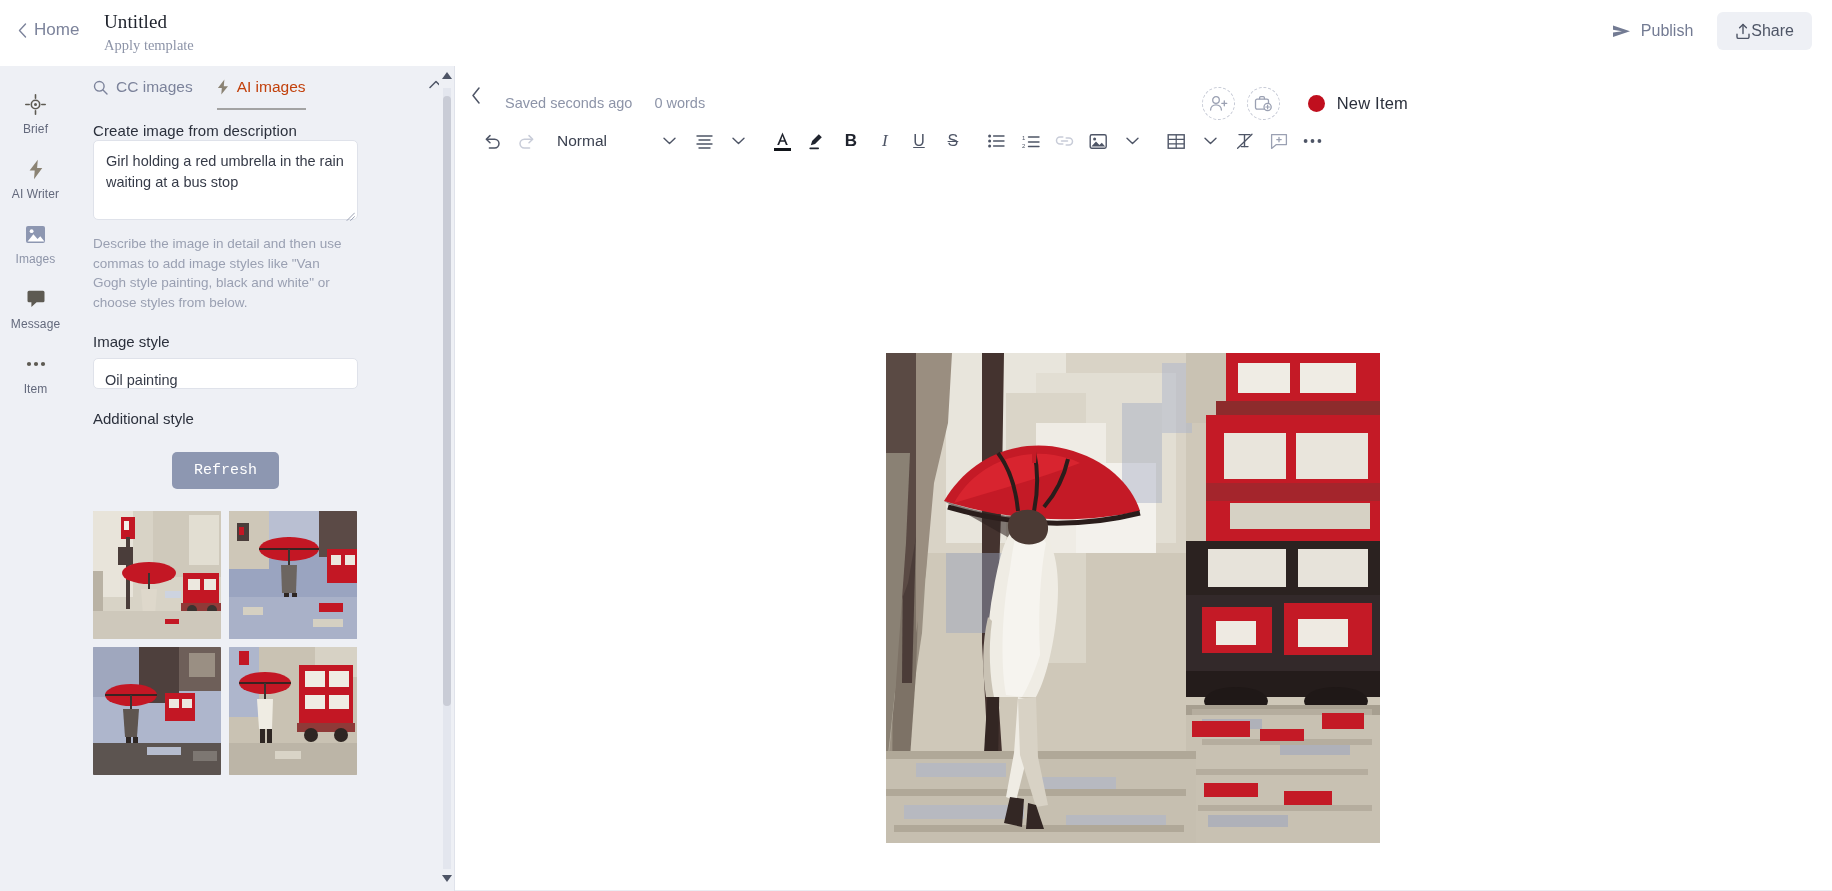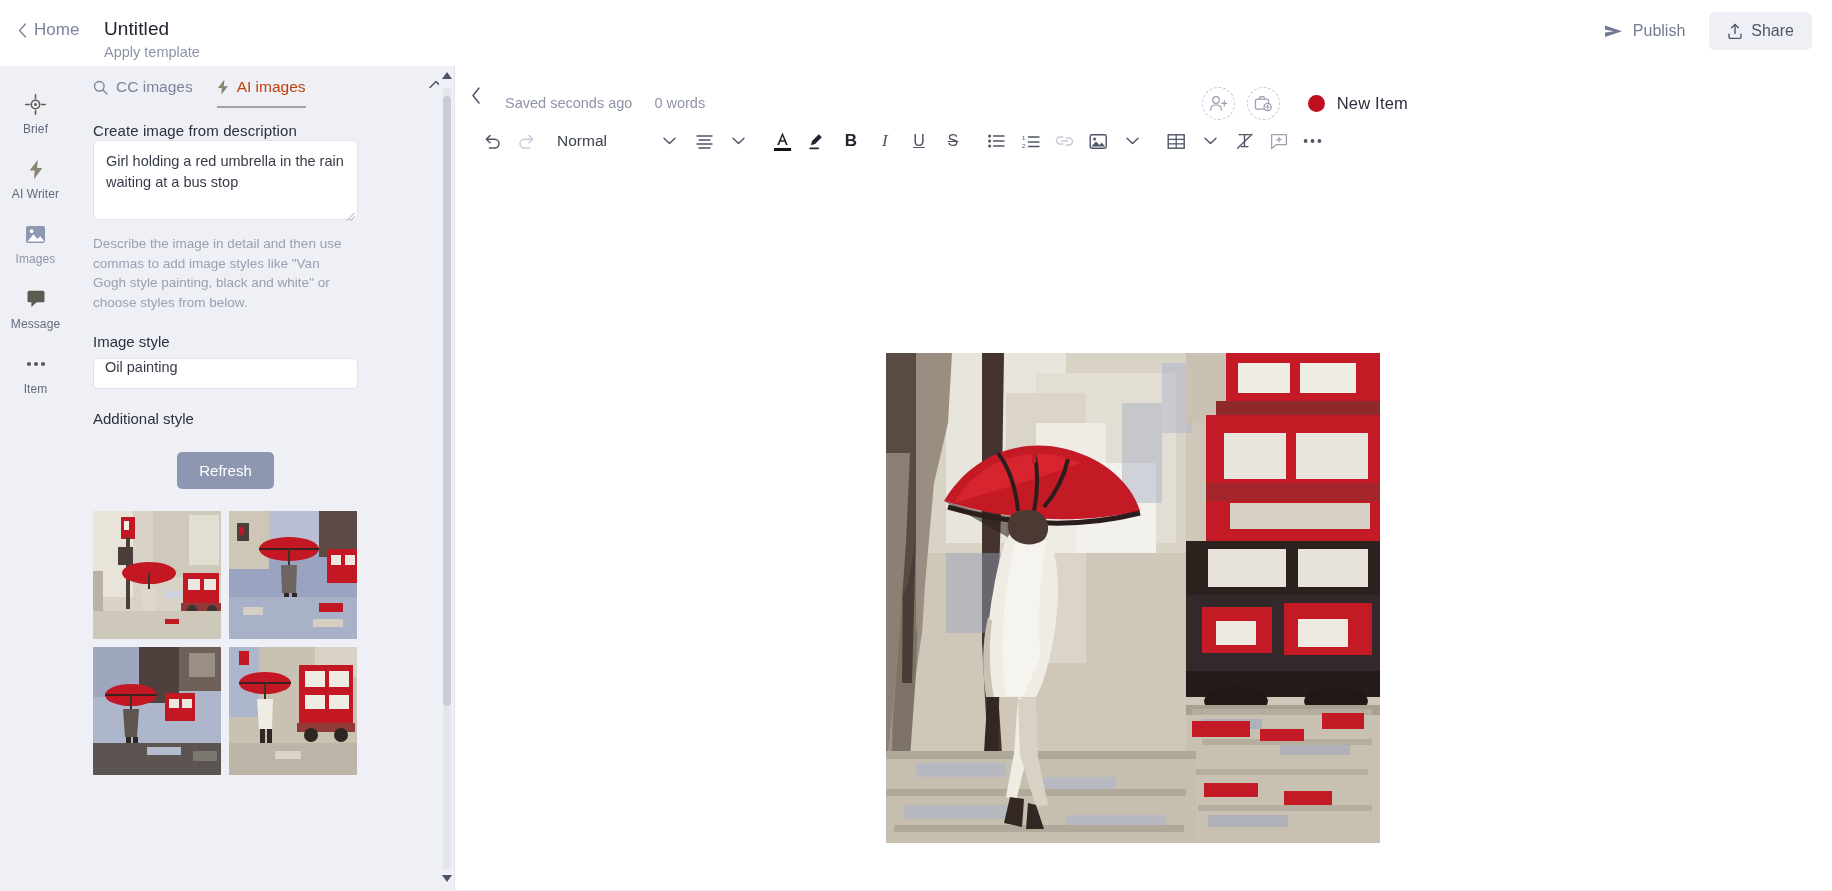--- a/index.html
+++ b/index.html
@@ -20,35 +20,35 @@
     z-index: 30;
   }
   .home-link {
     display: flex; align-items: center; gap: 7px;
     color: #7c839b; font-size: 17px;
     padding: 20px 0 0 18px;
     cursor: pointer; user-select: none;
     width: 100px;
   }
   .home-chev { font-size: 17px; line-height: 1; color: #7c839b; }
-  .doc-titles { padding-top: 16px; margin-left: 4px; }
+  .doc-titles { padding-top: 9px; margin-left: 4px; font-family: Liberation Serif, serif; }
   .doc-title { font-size: 19px; color: #20242e; line-height: 26px; letter-spacing: .1px; }
   .doc-subtitle { font-size: 14.5px; color: #8d94a8; line-height: 21px; cursor: pointer; }
   .topbar-right {
     margin-left: auto; display: flex; align-items: center; gap: 10px;
     padding: 12px 20px 0 0;
   }
   .publish-btn {
     display: flex; align-items: center; gap: 10px;
     color: #737b93; font-size: 16px;
     padding: 8px 14px; border-radius: 5px; cursor: pointer;
     background: transparent; border: none;
   }
   .share-btn {
-    display: flex; align-items: center; gap: 8px;
+    display: flex; align-items: center; 
     color: #4e5566; font-size: 16px;
     background: #eef0f5; border: none;
     padding: 10px 18px; border-radius: 6px; cursor: pointer;
   }
   .icon-svg { display: block; }
 
   
   .body-row { flex: 1 1 auto; display: flex; min-height: 0; }
 
   
@@ -69,21 +69,21 @@
   .rail-ico { height: 22px; display: flex; align-items: center; justify-content: center; }
 
   
   .panel {
     width: 384px; flex: 0 0 384px;
     background: #eef0f5;
     position: relative;
     display: flex; flex-direction: column;
   }
   .panel-tabs {
-    display: flex; align-items: center; gap: 24px;
+    display: flex; gap: 24px;
     padding: 10px 4px 0 22px; height: 44px;
   }
   .ptab {
     display: flex; align-items: center; gap: 8px;
     font-size: 15.5px; color: #7c839b;
     padding-bottom: 10px; cursor: pointer; position: relative;
     border-bottom: 2px solid transparent;
   }
   .ptab.active { color: #c2410c; border-bottom: 2px solid #a3a3a3; }
   .panel-collapse {
@@ -110,29 +110,29 @@
     width: 9px; height: 9px; pointer-events: none;
   }
   .help-text {
     font-size: 13.5px; color: #9aa0b2; line-height: 19.5px;
     margin-top: 10px; width: 260px;
   }
   .sec-label { font-size: 15px; color: #2b303c; margin: 21px 0 8px 0; }
   .select-box {
     width: 265px; height: 31px;
     background: #ffffff; border: 1px solid #dfe2ea; border-radius: 5px;
-    display: flex; align-items: flex-start; justify-content: space-between;
+    display: flex; align-items: flex-end; justify-content: space-between;
     padding: 0 11px 0 11px;
     font-size: 14.5px; color: #363b48; cursor: pointer;
   }
   .refresh-row { display: flex; justify-content: center; width: 265px; margin-top: 25px; }
   .refresh-btn {
     background: #8d97b1; color: #ffffff; border: none;
     font-size: 15px; padding: 10px 22px; border-radius: 5px; cursor: pointer;
-    font-family: Liberation Sans, sans-serif;
+    font-family: Liberation Mono, monospace;
   }
   .thumbs {
     display: grid; grid-template-columns: 128px 128px; gap: 8px;
     margin-top: 22px; width: 265px;
   }
   .thumb { width: 128px; height: 128px; overflow: hidden; cursor: pointer; border-radius: 1px; }
   .thumb svg { display: block; }
 
   
   .pscroll {

